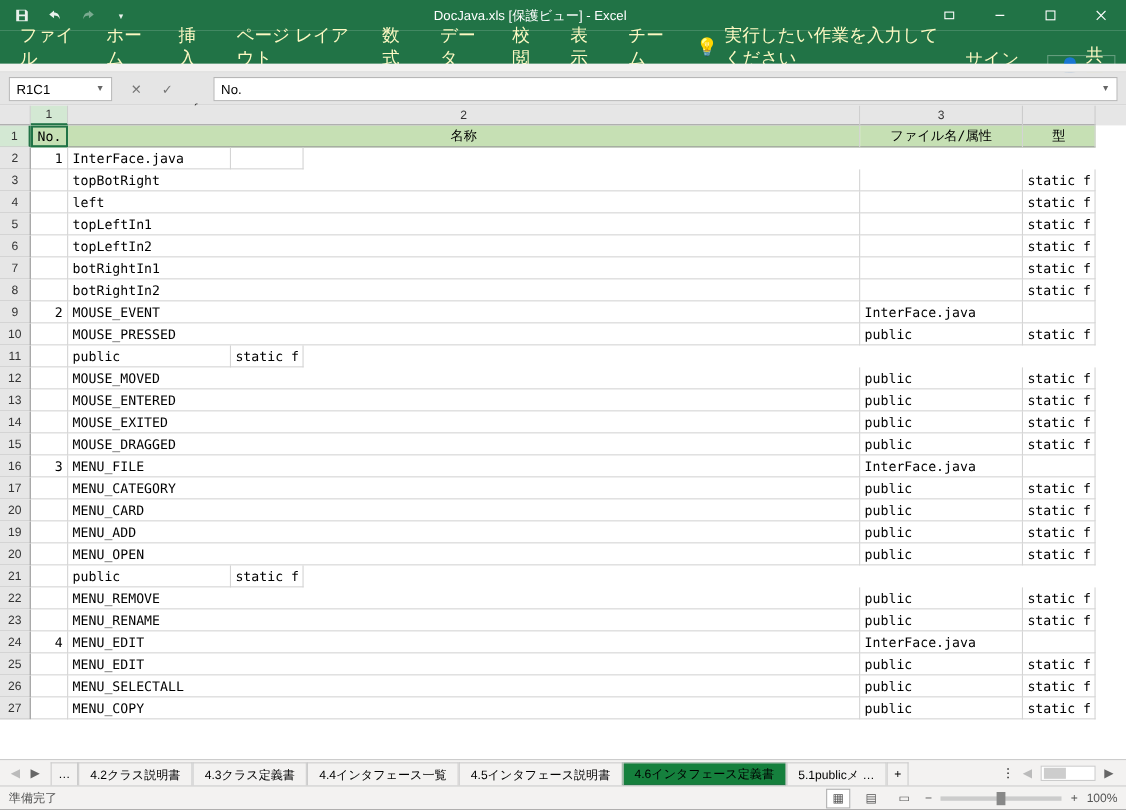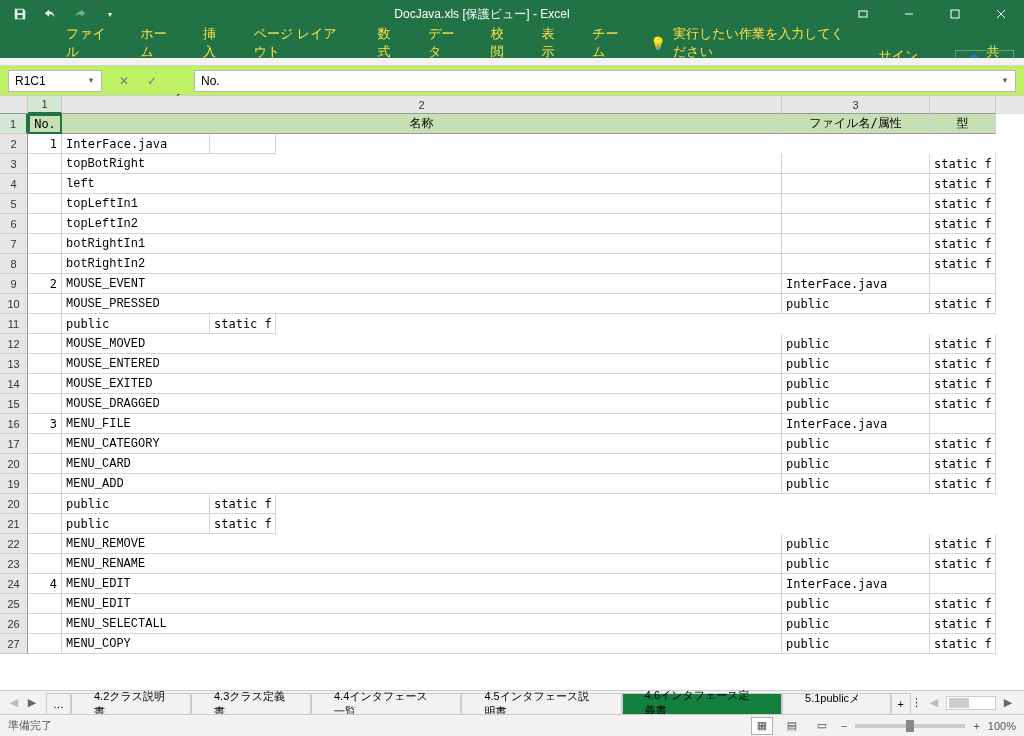--- a/index.html
+++ b/index.html
@@ -6,53 +6,53 @@
 body { width: 1024px; height: 736px; overflow: hidden; background: #000; }
 .app { width: 1024px; height: 736px; display: flex; flex-direction: column; background: #fff; }
 .titlebar { height: 28px; background: #217346; display: flex; align-items: center; color: #fff; font-size: 12px; }
 .tb-left { display: flex; align-items: center; gap: 2px; padding-left: 6px; }
 .qat-btn { width: 28px; height: 24px; display: flex; align-items: center; justify-content: center; color: #fff; opacity: .9; }
 .qat-btn svg { width: 14px; height: 14px; fill: currentColor; }
 .tb-title { flex: 1; text-align: center; }
 .tb-right { display: flex; }
 .win-btn { width: 46px; height: 28px; display: flex; align-items: center; justify-content: center; color: #fff; }
 .win-btn svg { width: 10px; height: 10px; stroke: currentColor; fill: none; stroke-width: 1; }
-.ribbon-tabs { height: 30px; background: #217346; display: flex; align-items: center; color: #fde047; font-size: 13px; padding-left: 48px; }
+.ribbon-tabs { height: 30px; background: #217346; display: flex; align-items: center; color: #fef9c3; font-size: 16px; }
 .rtab { padding: 0 14px; height: 30px; display: flex; align-items: center; }
 .rtab.first { padding-left: 18px; }
 .rtab-right { margin-left: auto; display: flex; margin-top: 44px; }
 .tellme { display: flex; align-items: center; gap: 6px; padding: 0 10px; }
 .share-btn { padding: 0 10px; height: 22px; display: flex; align-items: center; gap: 4px; border: 1px solid rgba(255,255,255,.3); margin: 0 10px; }
 .ribbon-pane { height: 8px; background: #f3f2f1; border-bottom: 1px solid #d4d4d4; }
-.formula-bar { height: 30px; background: #bef264; border-bottom: 1px solid #ccc; display: flex; align-items: center; font-size: 12px; }
+.formula-bar { height: 30px; background: #e5e5e5; border-bottom: 1px solid #ccc; display: flex; align-items: center; font-size: 12px; }
 .name-box { width: 94px; height: 22px; border: 1px solid #b7b7b7; margin: 0 8px; display: flex; align-items: center; padding: 0 6px; background: #fff; justify-content: space-between; }
 .name-box .dd { font-size: 8px; color: #666; }
 .fb-btn { width: 28px; height: 22px; display: flex; align-items: center; justify-content: center; color: #777; }
 .fb-btn.fx { font-style: italic; color: #333; margin-top: 36px; }
 .fb-input { flex: 1; height: 22px; border: 1px solid #b7b7b7; margin-right: 8px; display: flex; align-items: center; padding: 0 6px; background: #fff; justify-content: space-between; }
 .fb-input .dd { font-size: 8px; color: #666; }
 .grid-area { flex: 1; display: flex; flex-direction: column; overflow: hidden; background: #fff; }
 .col-headers { display: flex; height: 18px; background: #e6e6e6; font-size: 11px; }
 .corner { width: 28px; border-right: 1px solid #ccc; border-bottom: 1px solid #999; background: #e6e6e6; }
 .ch { border-right: 1px solid #ccc; border-bottom: 1px solid #999; display: flex; align-items: center; justify-content: center; background: #e6e6e6; color: #333; }
 .ch.sel { background: #d3e8d3; border-bottom: 2px solid #217346; }
 .ch1 { width: 34px; } .ch2 { width: 720px; } .ch3 { width: 148px; } .ch4 { width: 66px; }
 .rows { flex: 1; overflow: hidden; }
 .row { display: flex; height: 20px; font-size: 12px; }
 .rh { width: 28px; border-right: 1px solid #999; border-bottom: 1px solid #ccc; background: #e6e6e6; display: flex; align-items: center; justify-content: center; font-size: 11px; color: #333; }
 .rh.sel { background: #d3e8d3; border-right: 2px solid #217346; }
 .cell { border-right: 1px solid #d4d4d4; border-bottom: 1px solid #d4d4d4; display: flex; align-items: center; padding: 0 4px; overflow: hidden; white-space: nowrap; font-family: "MS Gothic", monospace; }
-.c1 { width: 34px; justify-content: flex-end; } .c2 { width: 720px; font-family: Liberation Mono, monospace; } .c3 { width: 148px; } .c4 { width: 66px; }
+.c1 { width: 34px; justify-content: flex-end; } .c2 { width: 720px; } .c3 { width: 148px; } .c4 { width: 66px; }
 .row.header .cell { background: #c6e0b4; justify-content: center; border-bottom: 1px solid #999; }
 .row.header .c1 { border: 2px solid #217346; background: #c6e0b4; }
 .sheet-tabs { height: 24px; background: #f3f2f1; border-top: 1px solid #ccc; display: flex; align-items: center; font-size: 11px; }
 .st-nav { display: flex; padding: 0 6px; gap: 2px; }
 .st-arrow { width: 16px; height: 16px; display: flex; align-items: center; justify-content: center; color: #666; }
 .st-arrow.dis { color: #bbb; }
-.stab { padding: 0 22px; height: 22px; border: 1px solid #ccc; border-bottom: none; background: #f3f2f1; display: flex; align-items: center; margin-top: 2px; }
+.stab { padding: 0 10px; height: 22px; border: 1px solid #ccc; border-bottom: none; background: #f3f2f1; display: flex; align-items: center; margin-top: 2px; }
 .stab.active { background: #15803d; border-bottom: 2px solid #217346; }
 .stab.ell { padding: 0 6px; }
 .st-right { margin-left: auto; display: flex; align-items: center; gap: 4px; padding-right: 8px; }
 .hscroll { width: 50px; height: 14px; border: 1px solid #ccc; background: #fff; position: relative; }
 .hscroll .thumb { position: absolute; left: 2px; top: 1px; width: 20px; height: 10px; background: #cdcdcd; }
 .status-bar { height: 22px; background: #f3f2f1; border-top: 1px solid #ccc; display: flex; align-items: center; font-size: 11px; color: #555; padding: 0 8px; }
 .sb-right { margin-left: auto; display: flex; align-items: center; gap: 8px; }
 .view-btn { width: 22px; height: 18px; display: flex; align-items: center; justify-content: center; border: 1px solid transparent; }
 .view-btn.active { border: 1px solid #b0b0b0; background: #fff; }
 .zoom-slider { width: 110px; height: 4px; background: #ccc; position: relative; }
@@ -283,20 +283,21 @@
         <div class="row">
           <div class="rh">19</div>
           <div class="cell c1"></div>
           <div class="cell c2">MENU_ADD</div>
           <div class="cell c3">public</div>
           <div class="cell c4">static f</div>
         </div>
         <div class="row">
           <div class="rh">20</div>
           <div class="cell c1"></div>
+          <div class="cell c2">MENU_OPEN</div>
           <div class="cell c3">public</div>
           <div class="cell c4">static f</div>
         </div>
         <div class="row">
           <div class="rh">21</div>
           <div class="cell c1"></div>
           <div class="cell c3">public</div>
           <div class="cell c4">static f</div>
         </div>
         <div class="row">

